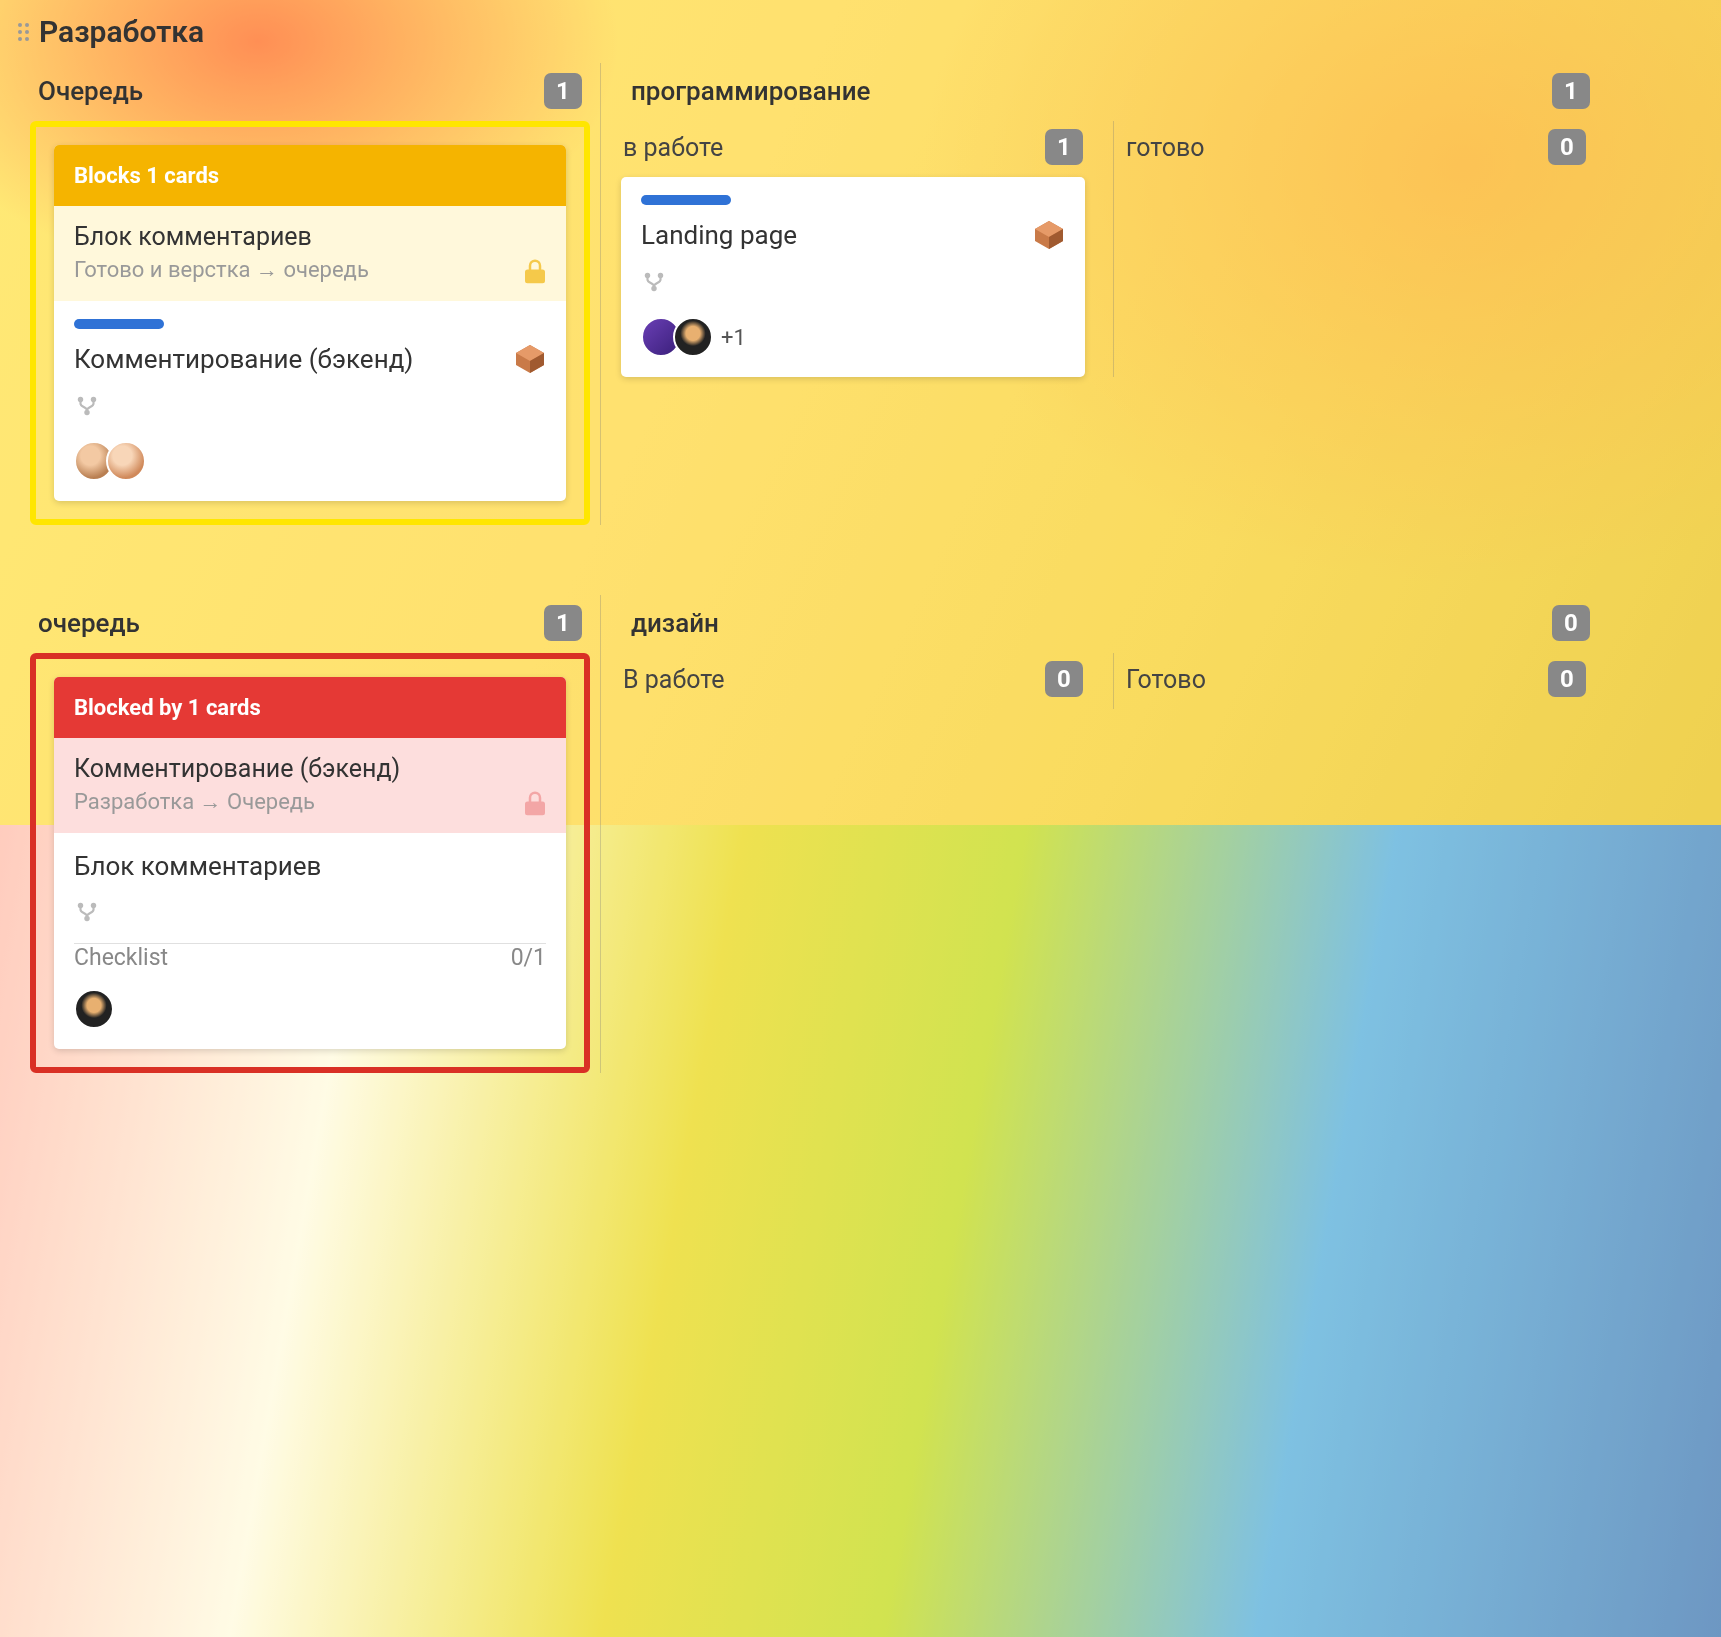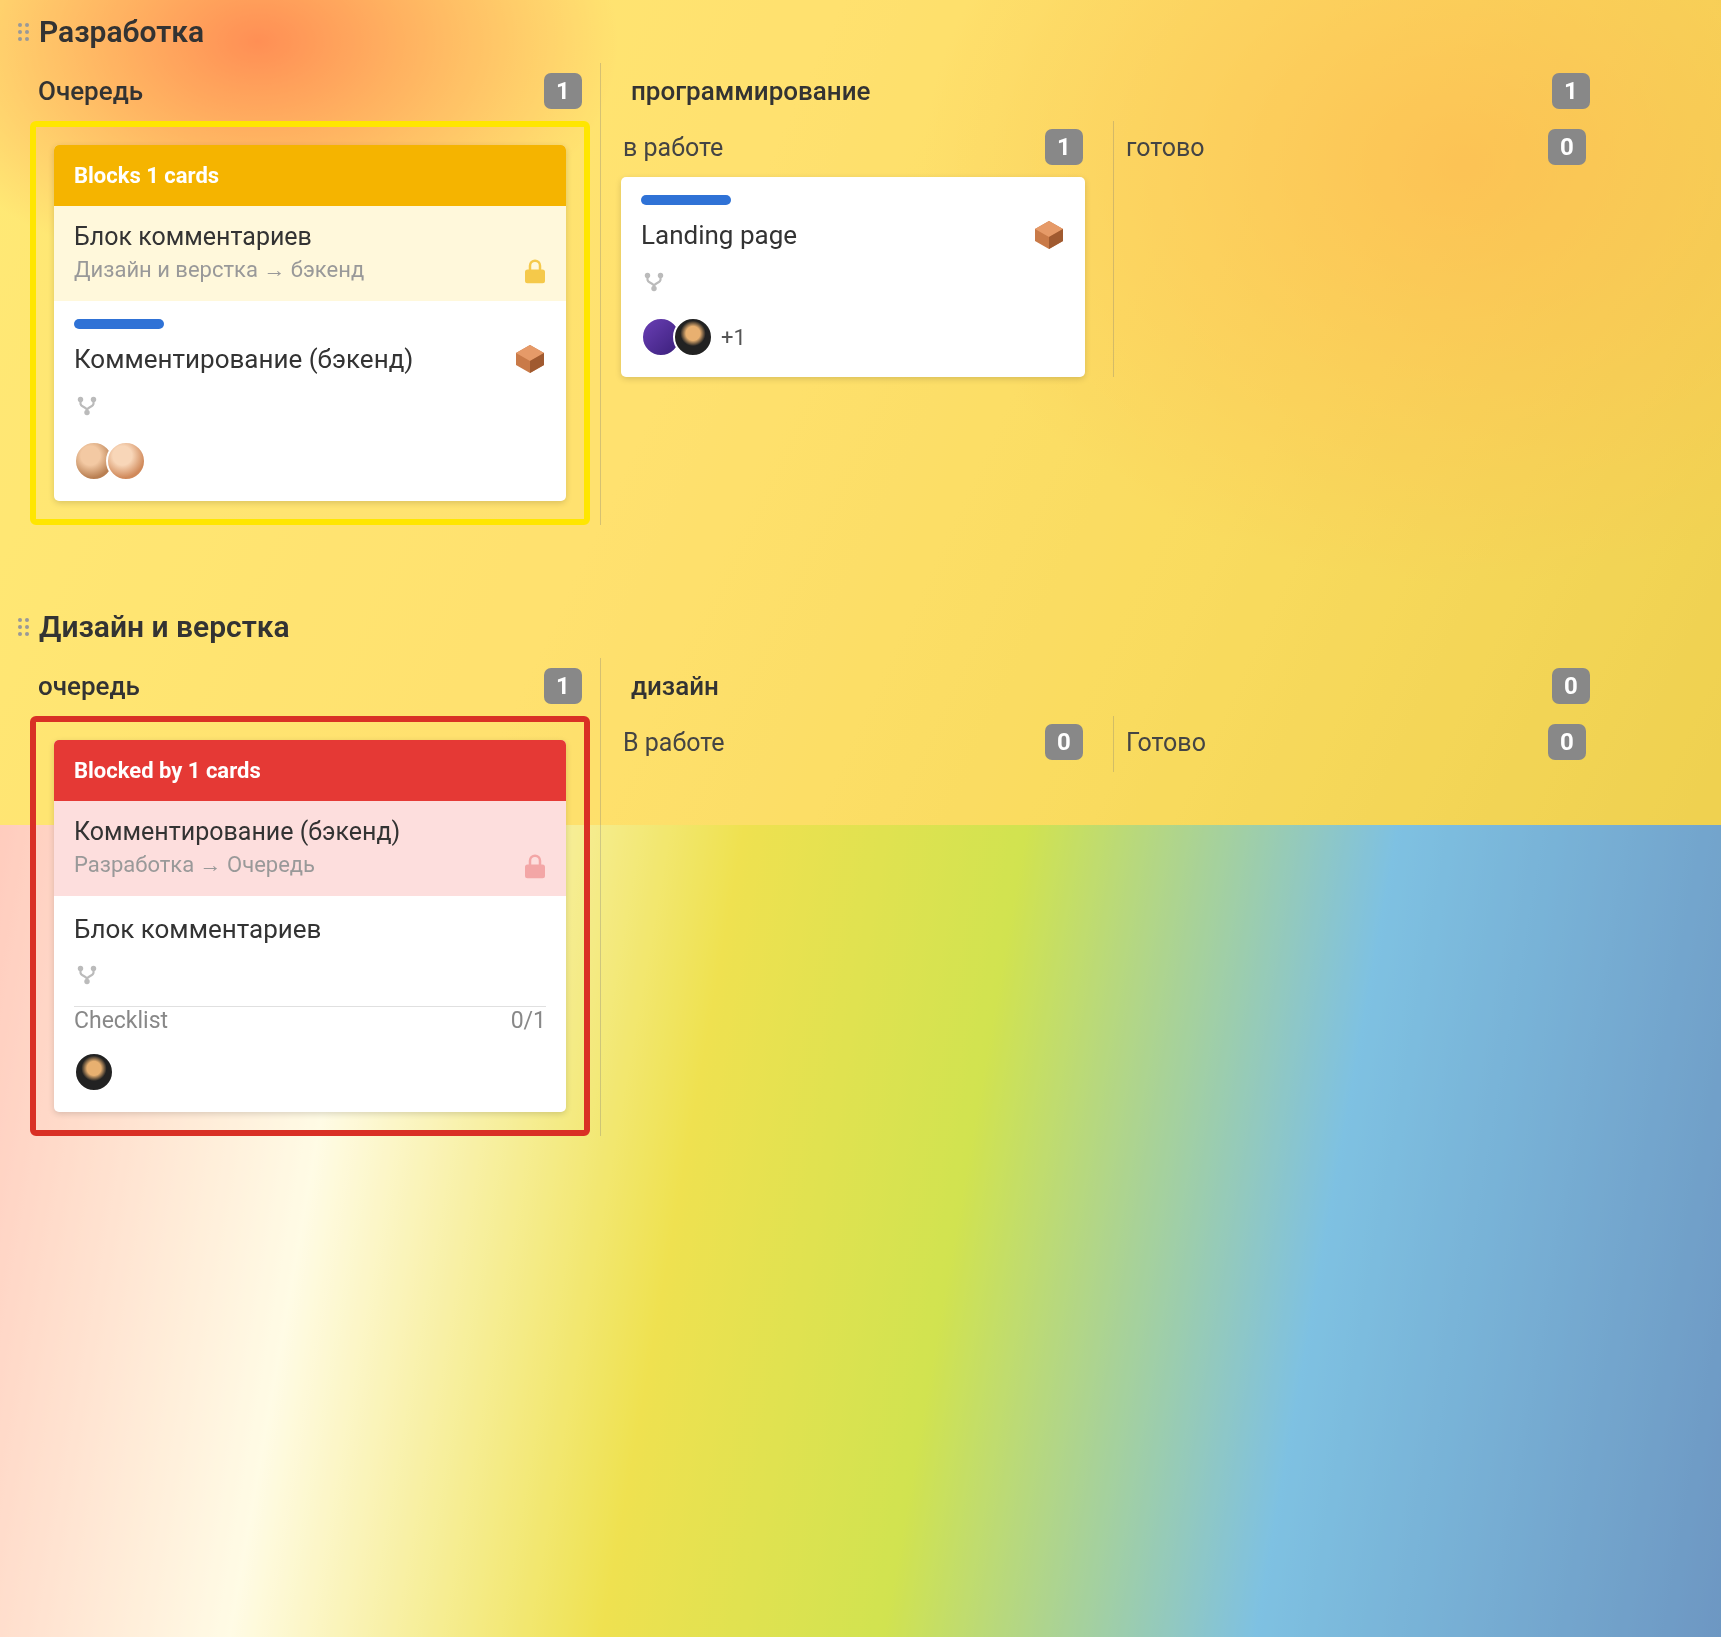--- a/index.html
+++ b/index.html
@@ -284,21 +284,21 @@
         <div class="lane-header">
           <span class="lane-title">Очередь</span>
           <span class="count-badge">1</span>
         </div>
 
         <div class="highlight-box highlight-yellow">
           <div class="card">
             <div class="card-banner banner-blocks">Blocks 1 cards</div>
             <div class="card-sub-block sub-blocks-tint">
               <div class="card-sub-title">Блок комментариев</div>
-              <div class="card-sub-path">Дизайн и верстка → бэкенд</div>
+              <div class="card-sub-path">Готово и верстка → очередь</div>
               <span class="lock-icon-wrap lock-yellow">
                 <svg width="30" height="30" viewBox="0 0 24 24">
                     <path d="M12 2a5 5 0 0 0-5 5v3H6a2 2 0 0 0-2 2v7a2 2 0 0 0 2 2h12a2 2 0 0 0 2-2v-7a2 2 0 0 0-2-2h-1V7a5 5 0 0 0-5-5zm-3 5a3 3 0 1 1 6 0v3H9V7z"></path>
                   </svg>
               </span>
             </div>
             <div class="card-body">
               <div class="card-stripe"></div>
               <div class="card-title-row">
                 <span class="card-title">Комментирование (бэкенд)</span>
@@ -378,33 +378,20 @@
             </div>
           </div>
         </div>
       </div>
     </div>
   </div>
 
   <div style="height:70px"></div>
 
   <div class="swimlane">
-    <div class="swimlane-header">
-      <span class="drag-handle">
-        <span class="drag-dots">
-            <span></span>
-            <span></span>
-            <span></span>
-            <span></span>
-            <span></span>
-            <span></span>
-          </span>
-      </span>
-      <span class="swimlane-title">Дизайн и верстка</span>
-    </div>
 
     <div class="lanes">
       <div class="lane lane-single">
         <div class="lane-header">
           <span class="lane-title">очередь</span>
           <span class="count-badge">1</span>
         </div>
 
         <div class="highlight-box highlight-red">
           <div class="card">

